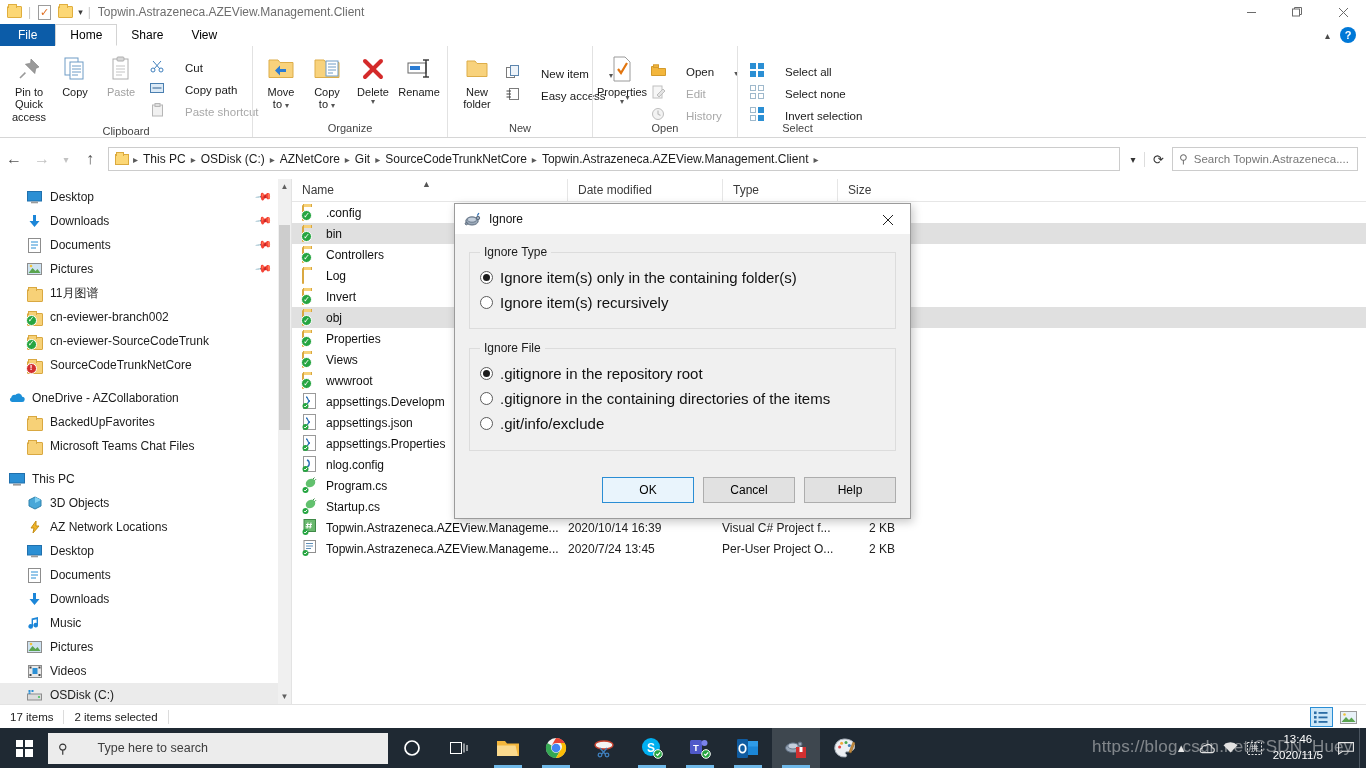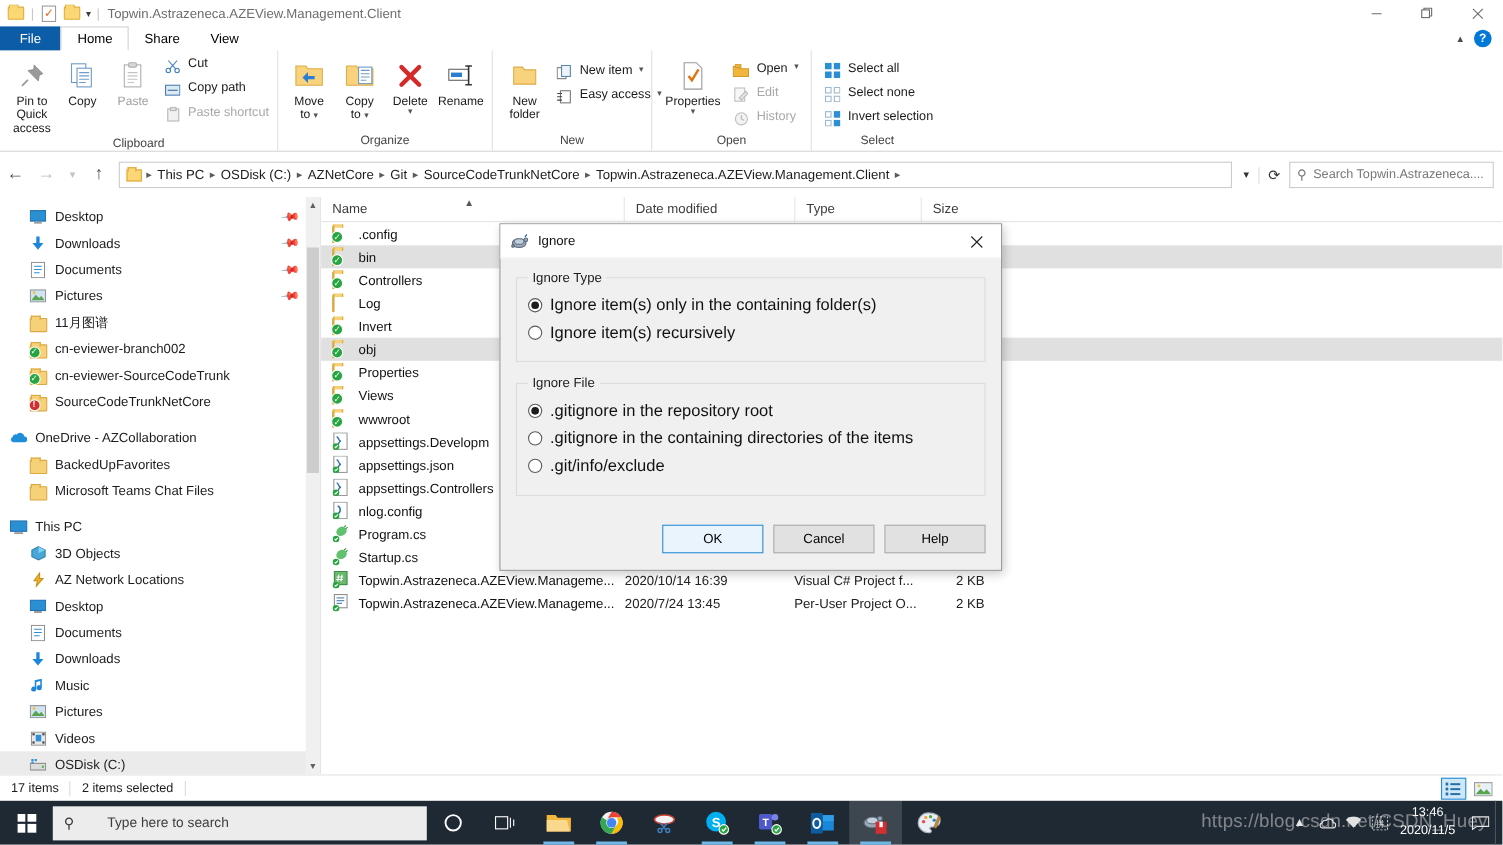--- a/index.html
+++ b/index.html
@@ -82,21 +82,21 @@
   .bigbtn {
     width: auto; min-width: 46px; padding: 2px 6px;
     display: flex; flex-direction: column; align-items: center; justify-content: flex-start;
     font-size: 11px; color: #1a1a1a; text-align: center; line-height: 1.12; cursor: default;
   }
   .bigbtn .glyph { height: 34px; display: flex; align-items: center; justify-content: center; }
   .bigbtn.disabled { color: #a0a0a0; }
 
   .smallcol { display: flex; flex-direction: column; justify-content: flex-start; padding-top: 2px; }
   .smallbtn {
-    display: flex; align-items: flex-start; gap: 6px; font-size: 11.5px; color: #1a1a1a;
+    display: flex; align-items: flex-end; gap: 20px; font-size: 11.5px; color: #1a1a1a;
     height: 22px; padding: 0 5px; white-space: nowrap; cursor: default;
   }
   .smallbtn.disabled { color: #a8a8a8; }
   .smallbtn .sglyph { width: 16px; height: 16px; display: inline-flex; align-items: center; justify-content: center; }
   .caret { font-size: 8px; color: #555; }
 
   
   .addrbar {
     position: absolute; top: 139px; left: 0; width: 1366px; height: 40px;
     background: #ffffff; display: flex; align-items: center; gap: 0;
@@ -1020,21 +1020,21 @@
         <div class="filerow">
           <div class="fcell name">
             <span class="ficon">
               <svg width="15" height="16" viewBox="0 0 15 16">
                   <rect x="1.5" y="0.5" width="12" height="15" fill="#fff" stroke="#9a9a9a"></rect>
                   <path d="M4 4c2.5 0 1 4 4 4 -3 0 -1.5 4 -4 4" fill="none" stroke="#2a6fb5" stroke-width="1.3"></path>
                   <circle cx="3.5" cy="13" r="3" fill="#26a541"></circle>
                   <path d="M2.2 13l1 1 2-2.3" fill="none" stroke="#fff" stroke-width="1"></path>
                 </svg>
             </span>
-            <span>appsettings.Controllers</span>
+            <span>appsettings.Properties</span>
           </div>
           <div class="fcell date"></div>
           <div class="fcell type"></div>
           <div class="fcell size"></div>
         </div>
 
         <div class="filerow">
           <div class="fcell name">
             <span class="ficon">
               <svg width="15" height="16" viewBox="0 0 15 16">

